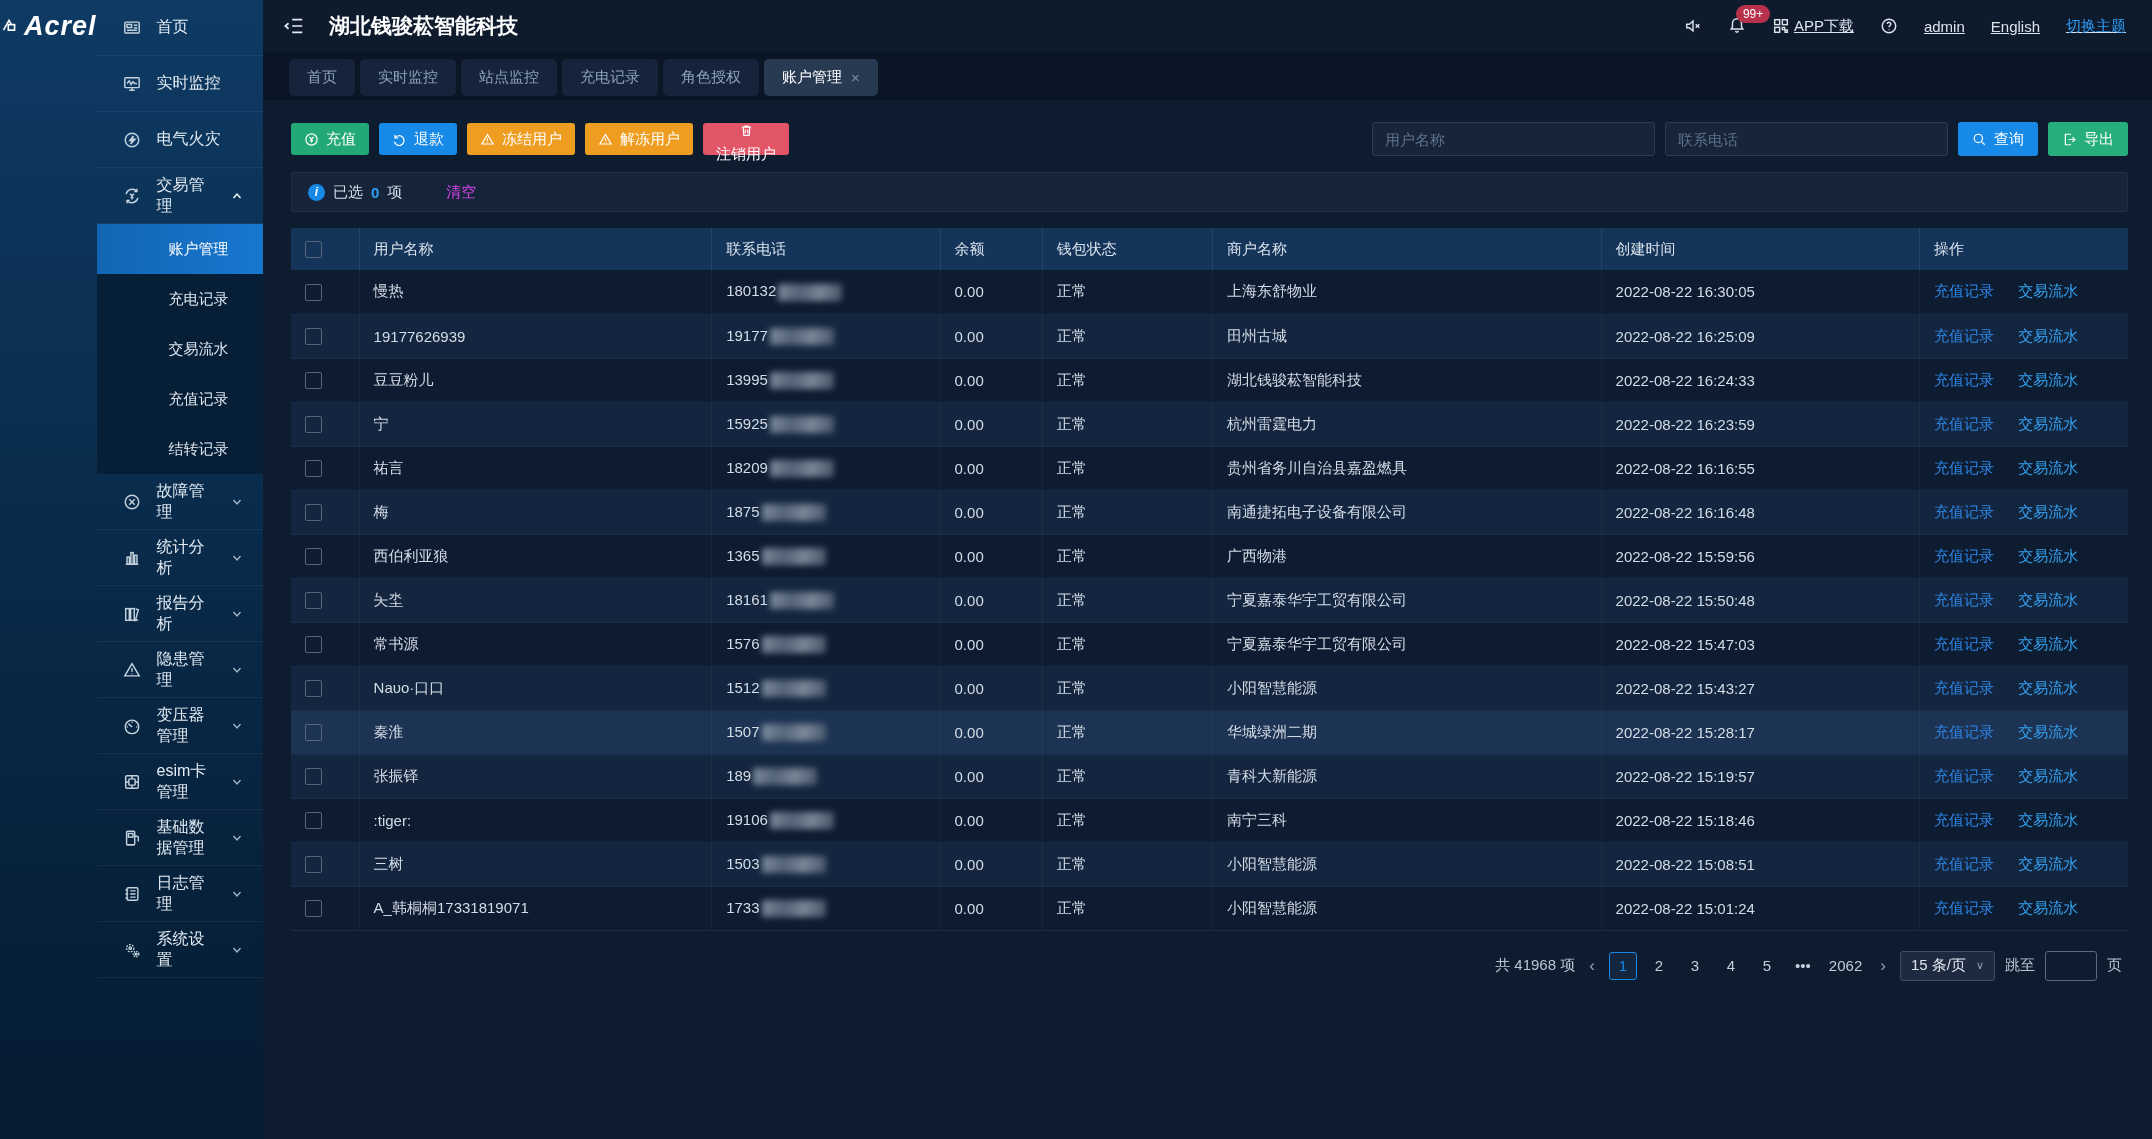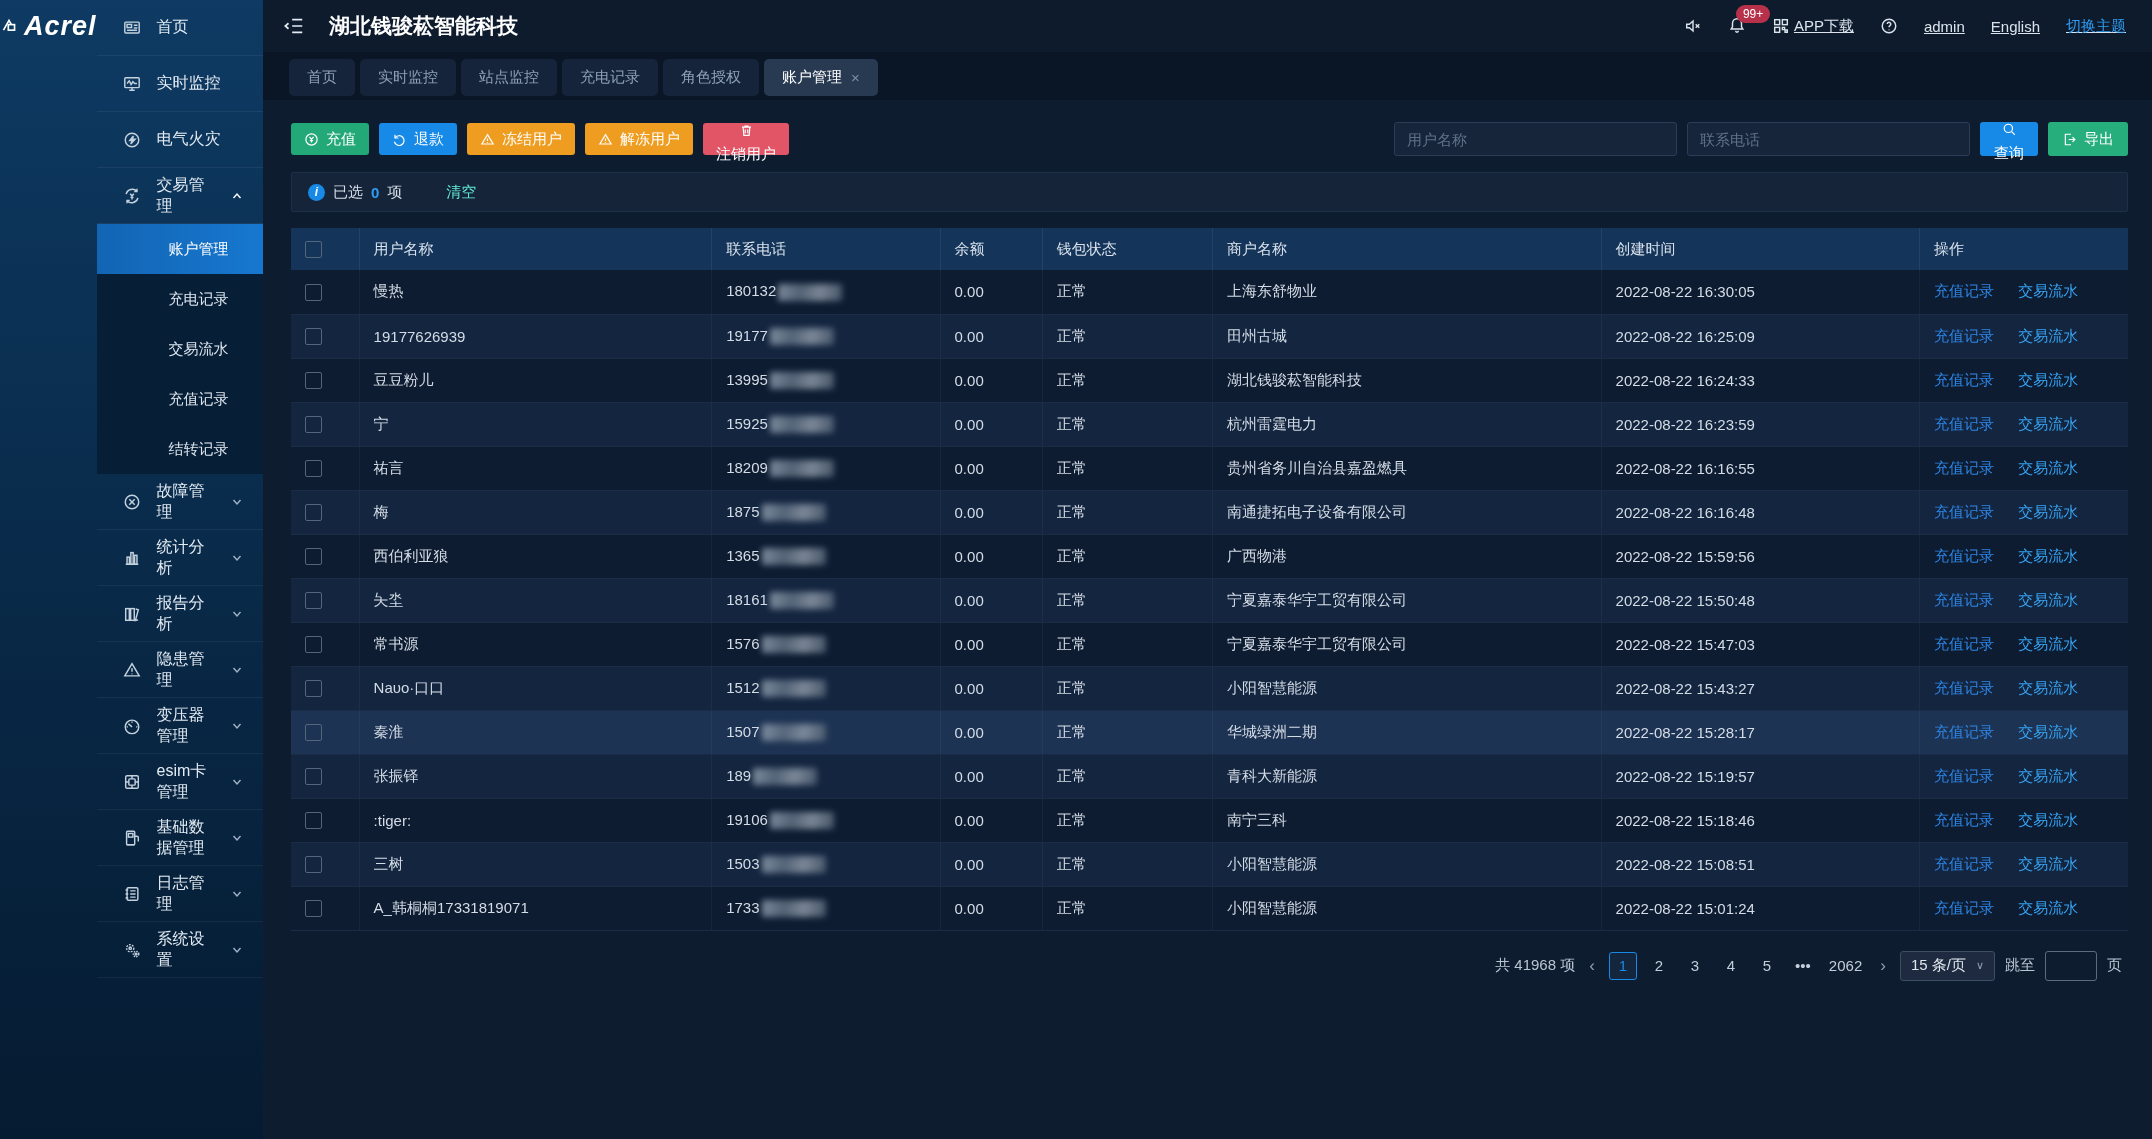--- a/index.html
+++ b/index.html
@@ -48,27 +48,27 @@
   .toolbar { display:flex; align-items:center; gap:10px; }
   .abtn { height:32px; padding:0 13px; border:none; border-radius:3px; color:#fff; font-size:15px; display:inline-flex; align-items:center; gap:7px; cursor:pointer; font-family:inherit; }
   .abtn[data-variant="green"]  { background:#23a878; }
   .abtn[data-variant="blue"]   { background:#1789e6; }
   .abtn[data-variant="orange"] { background:#ee9d20; }
   .abtn[data-variant="red"]    { background:#e15566;flex-direction:column; }
   .toolbar .spacer { flex:1; }
   .tinput { width:283px; height:34px; background:#16253a; border:1px solid #2b3d57; border-radius:3px; color:#dfe7ef; padding:0 12px; font-size:15px; font-family:inherit; }
   .tinput::placeholder { color:#5f7189; }
   .qbtn { height:34px; padding:0 14px; border:none; border-radius:3px; color:#fff; font-size:15px; display:inline-flex; align-items:center; gap:7px; cursor:pointer; font-family:inherit; }
-  .qbtn.blue { background:#1789e6;flex-direction:column; }
+  .qbtn.blue { background:#1789e6; }
   .qbtn.green { background:#27ae7d; }
 
   .selbar { margin-top:16px; height:40px; background:#152438; border:1px solid #1d3049; border-radius:2px; display:flex; align-items:center; padding:0 16px; gap:8px; }
   .info-i { width:17px; height:17px; border-radius:50%; background:#1789e6; color:#fff; font-size:12px; font-style:italic; font-weight:bold; display:flex; align-items:center; justify-content:center; }
   .sel-count { color:#2f9df5; font-weight:bold; }
-  .clear-link { color:#5eead4; margin-left:36px; cursor:pointer; }
+  .clear-link { color:#d946ef; margin-left:36px; cursor:pointer; }
 
   table { margin-top:16px; width:100%; border-collapse:collapse; table-layout:fixed; }
   col.c-cb{width:68px} col.c-name{width:352px} col.c-phone{width:228px} col.c-bal{width:102px} col.c-wal{width:170px} col.c-mer{width:388px} col.c-time{width:318px} col.c-act{width:208px}
   thead th { background:#143459; height:42px; font-weight:normal; text-align:left; color:#d9e2ec; padding:0 14px; border-right:1px solid rgba(255,255,255,.07); }
   thead th:last-child { border-right:none; }
   tbody td { height:44px; padding:0 14px; color:#d4dce6; border-bottom:1px solid #1b2c45; border-right:1px solid rgba(255,255,255,.045); }
   tbody td:last-child { border-right:none; }
   tbody tr:nth-child(even) { background:#13253f; }
   tbody tr:nth-child(odd) { background:#0d1c31; }
   tbody tr.hl { background:#1d3353; }

